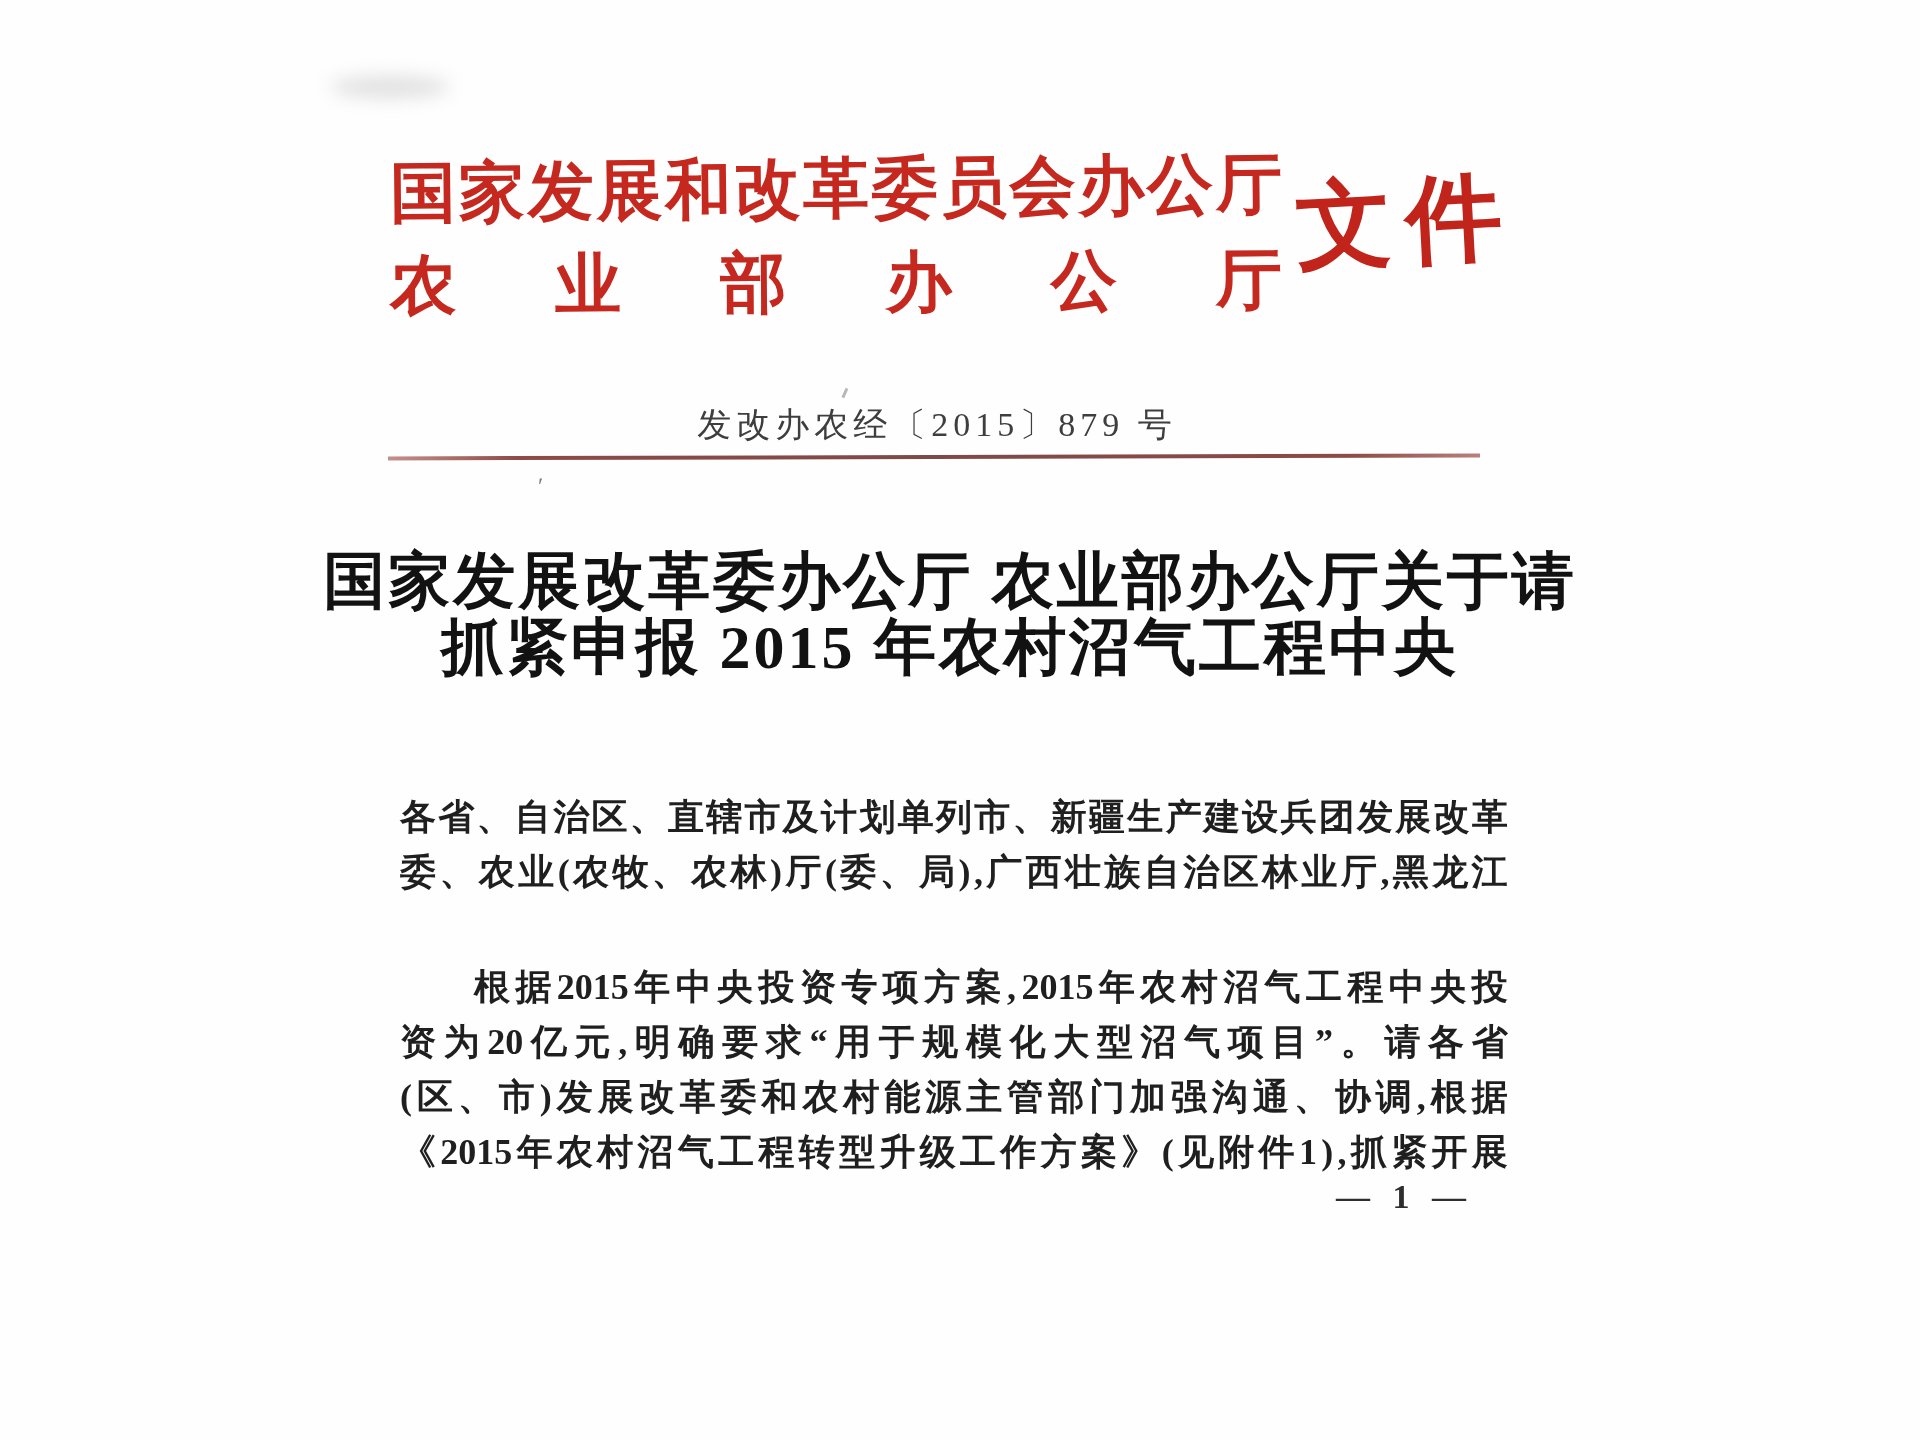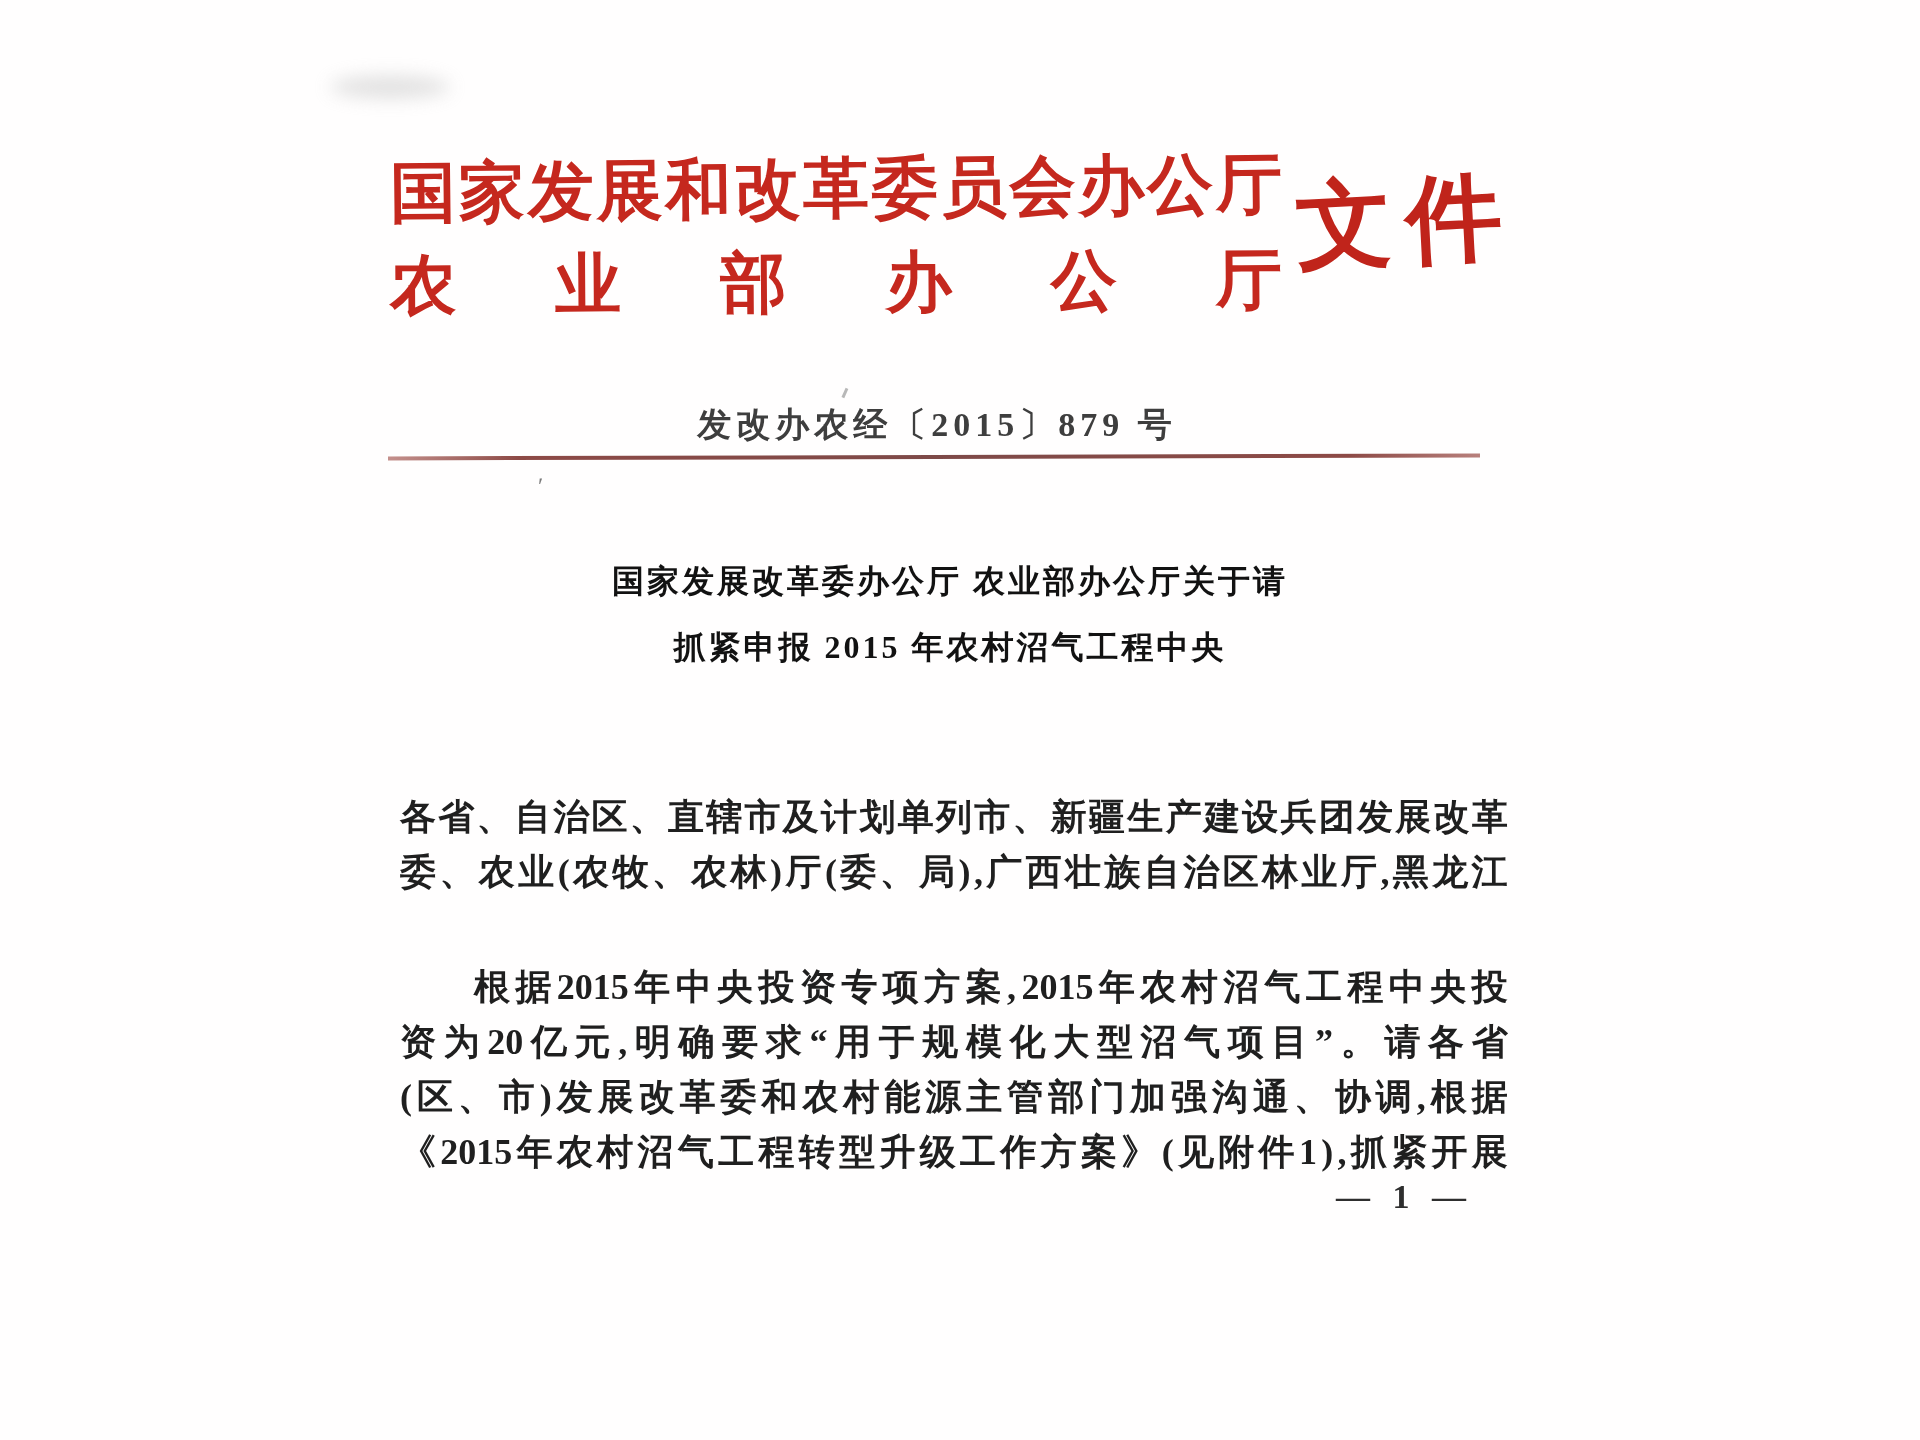--- a/index.html
+++ b/index.html
@@ -39,21 +39,21 @@
     transform: rotate(-3deg);
     white-space: nowrap;
   }
   
   .doc-number {
     position: absolute;
     left: 937px;
     top: 402px;
     transform: translateX(-50%);
     font-size: 34px;
-    font-weight: 700;
+    font-weight: 400;
     letter-spacing: 5px;
     color: #3e3e3e;
     white-space: nowrap;
   }
   
   .red-rule {
     position: absolute;
     left: 388px;
     top: 455px;
     width: 1092px;
@@ -96,21 +96,21 @@
   }
   
   .title-block {
     position: absolute;
     left: 0;
     top: 548px;
     width: 1900px;
     text-align: center;
     color: #121212;
     font-weight: bold;
-    font-size: 32px;
+    font-size: 62px;
     line-height: 66px;
     letter-spacing: 3px;
   }
   
   .body-line {
     position: absolute;
     left: 400px;
     width: 1108px;
     font-size: 36px;
     font-weight: 600;

